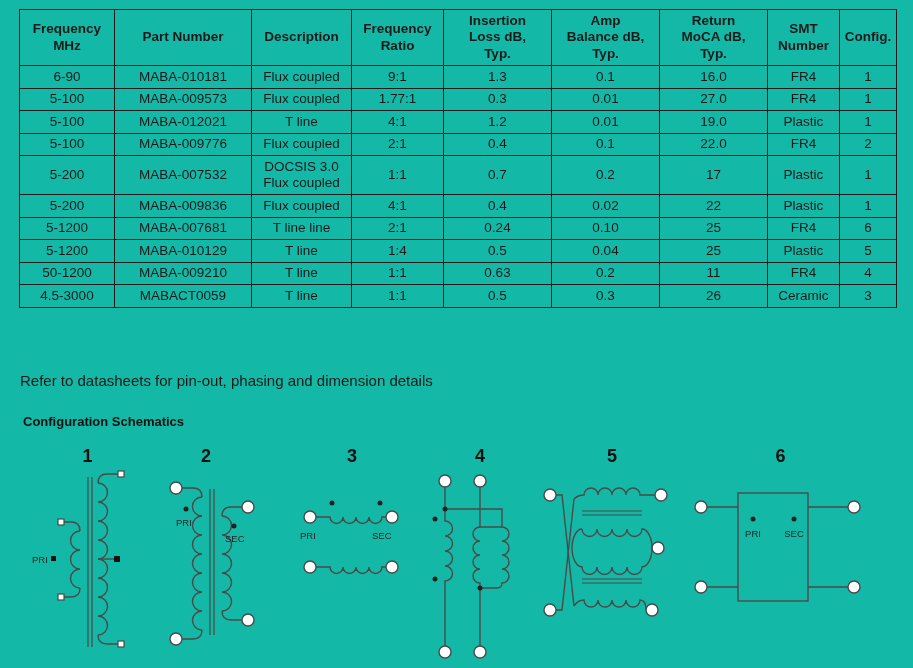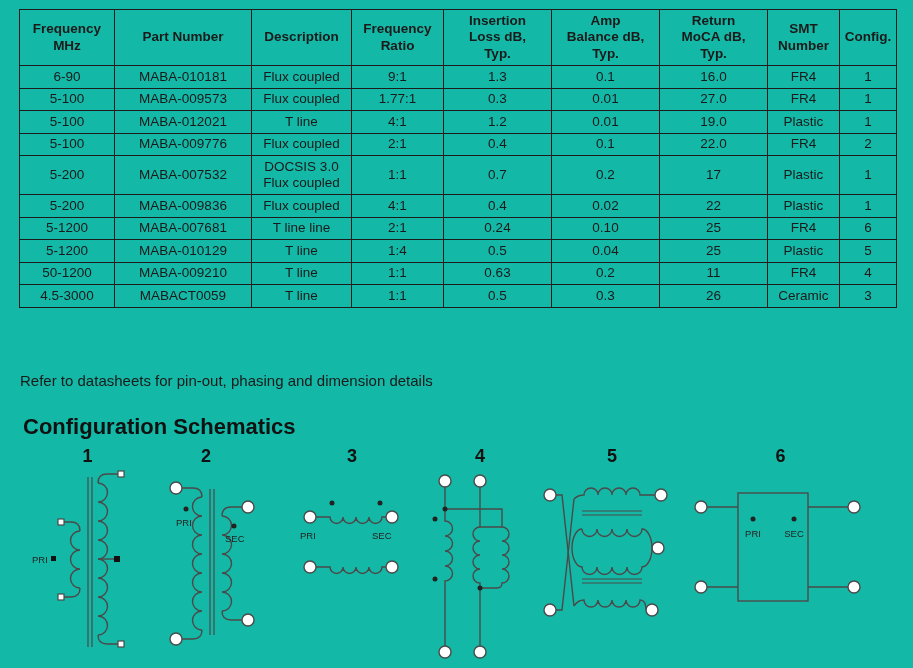--- a/index.html
+++ b/index.html
@@ -9,21 +9,21 @@
   }
   table.parts { position:absolute; left:19px; top:9px; width:877px;
     border-collapse:collapse; table-layout:fixed; }
   table.parts th, table.parts td {
     border:1.6px solid #1c1c1c; text-align:center; vertical-align:middle;
     padding:2.5px 2px; font-size:13.5px; line-height:1.22; white-space:pre-line;
     color:#1a1a1a;
   }
   table.parts th { font-weight:bold; padding:3px 2px; }
   .note { position:absolute; left:20px; top:372px; font-size:15px; color:#1a1a1a; }
-  .schem-heading { position:absolute; left:23px; top:414px; font-size:22px; font-weight:bold; color:#111; }
+  .schem-heading { position:absolute; left:23px; top:414px; font-size:13px; font-weight:bold; color:#111; }
   .schem { position:absolute; top:446px; text-align:center; }
   .schem .num { font-size:18px; font-weight:bold; color:#111; margin-bottom:2px; }
   .schem svg { display:block; margin:0 auto; }
   .wire { fill:none; stroke:#4a4a4a; stroke-width:1.4; }
   .corewire { fill:none; stroke:#4a4a4a; stroke-width:1.2; }
   .term { fill:#ffffff; stroke:#4a4a4a; stroke-width:1.4; }
   .sq { fill:#ffffff; stroke:#4a4a4a; stroke-width:1.2; }
   .sqf { fill:#111; stroke:none; }
   .dot { fill:#222; stroke:none; }
   .lbl { font-family:"Liberation Sans", sans-serif; font-size:9.5px; fill:#222; stroke:none; }

